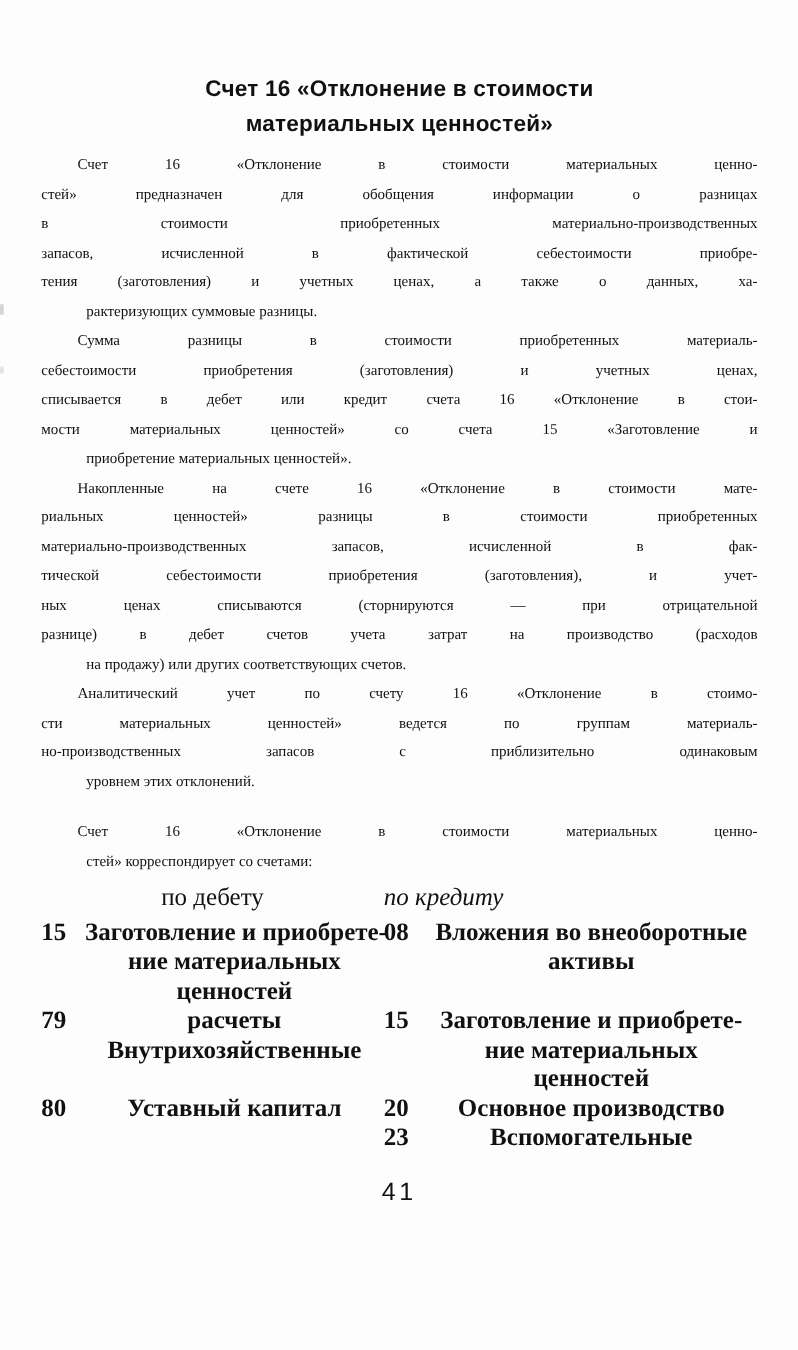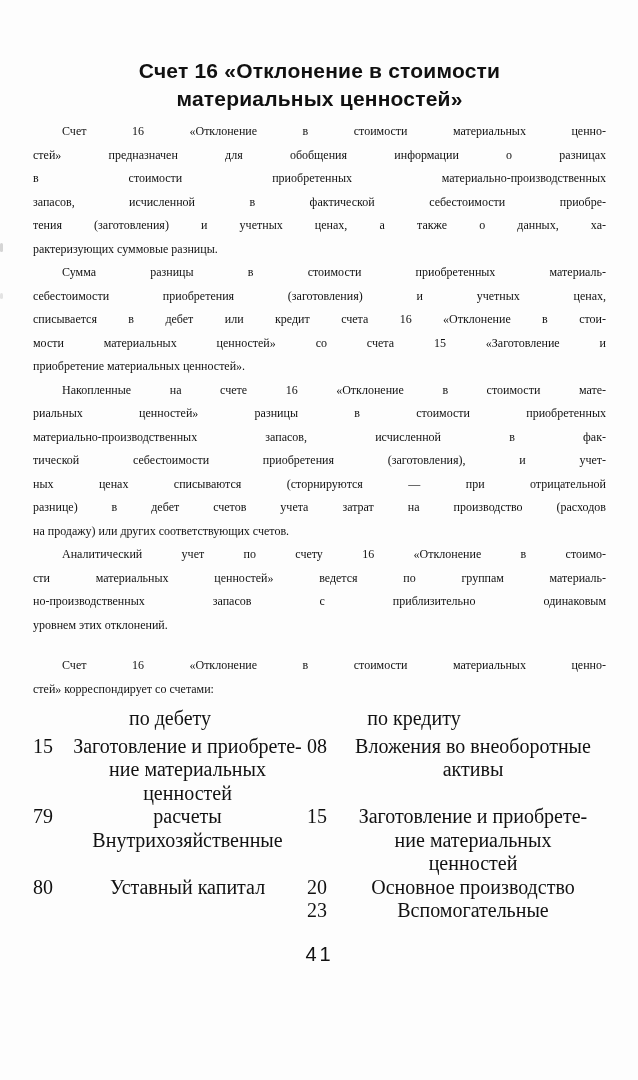--- a/index.html
+++ b/index.html
@@ -12,57 +12,58 @@
     position: relative;
   }
   .page {
     box-sizing: border-box;
     width: 638px; height: 1080px;
     padding: 57px 32px 0 33px;
   }
   .title {
     font-family: "Liberation Sans", sans-serif;
     font-weight: 700;
-    font-size: 21px;
+    font-size: 18px;
     line-height: 28px;
     text-align: center;
     letter-spacing: 0.2px;
   }
   .content {
     margin-top: 7px;
     font-size: 12px;
     line-height: 23.5px;
   }
   .paragraph { margin: 0; }
   .paragraph.gap-before { margin-top: 17px; }
   .line {
     white-space: nowrap;
     text-align: justify;
     text-align-last: justify;
   }
   .line.indent { padding-left: 29px; }
-  .line.last { text-align: left; text-align-last: left; }
+  .line.last { text-align: left; text-align-last: left; margin-left: 36px; }
   .corr-table {
     margin-top: 6px;
     font-size: 20px;
     line-height: 23.5px;
   }
   .t-headers { display: flex; margin-bottom: 4px; }
   .h-debit {
     width: 274px; flex: none;
     box-sizing: border-box;
     text-align: center;
   }
   .h-credit {
     flex: 1;
     box-sizing: border-box;
-    text-align: center;
+    text-align: left;
     padding-right: 85px;
-  }
-  .t-row { display: flex; align-items: flex-start; }
+    font-style: italic;
+  }
+  .t-row { display: flex; align-items: flex-start; font-weight: bold; }
   .t-cell { display: flex; align-items: flex-start; }
   .t-cell.left  { width: 274px; flex: none; }
   .t-cell.right { flex: 1; }
   .t-num  { flex: none; white-space: nowrap; }
   .t-cell.left  .t-num { width: 35px; }
   .t-cell.right .t-num { width: 33px; }
   .t-lines { flex: 1; min-width: 0; text-align: center; }
   .t-line { white-space: nowrap; }
   .page-num {
     margin-top: 20px;

